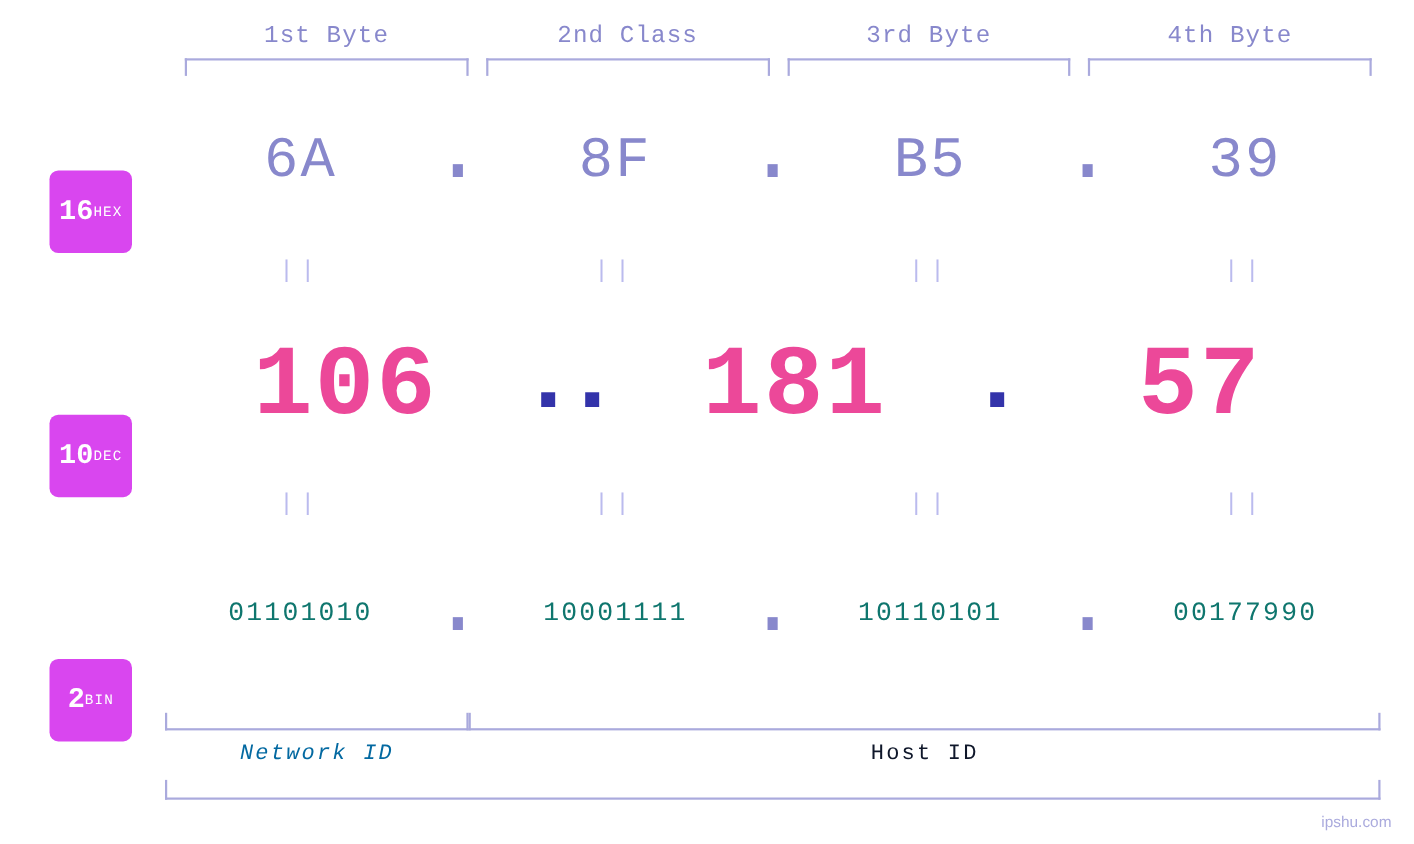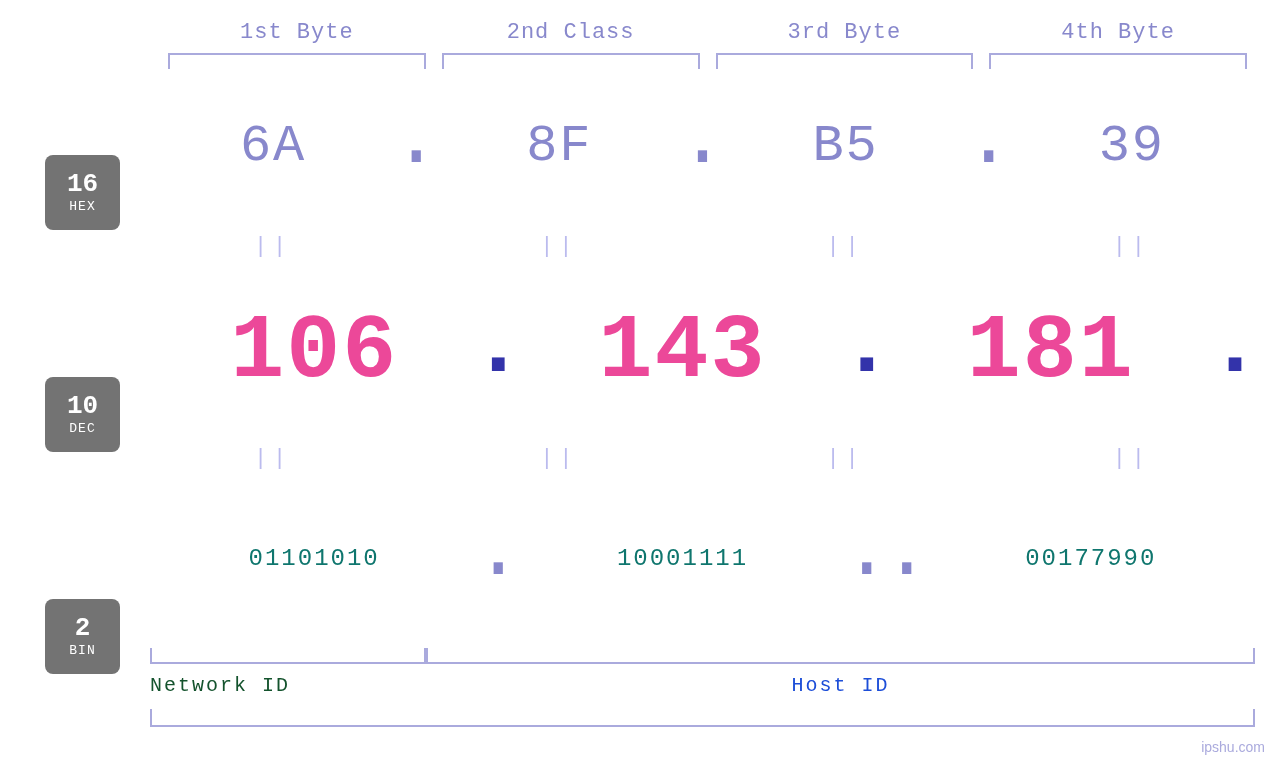--- a/index.html
+++ b/index.html
@@ -74,24 +74,24 @@
       flex-direction: column;
       justify-content: space-around;
       width: 120px;
       padding-right: 15px;
       align-items: center;
     }
 
     .badge {
       width: 75px;
       height: 75px;
-      background: #737373;
+      background: #d946ef;
       border-radius: 8px;
       display: flex;
-      flex-direction: column;
+      flex-direction: row;
       align-items: center;
       justify-content: center;
       color: white;
     }
 
     .badge-number {
       font-size: 26px;
       font-weight: bold;
       line-height: 1.1;
     }
@@ -207,30 +207,31 @@
       border-right: 2px solid #aaaadd;
     }
 
     .id-labels-row {
       display: flex;
       margin-top: 6px;
     }
 
     .network-id-label {
       width: 25%;
-      text-align: left;
-      color: #14532d;
+      text-align: center;
+      color: #0369a1;
       font-size: 20px;
       letter-spacing: 2px;
+      font-style: italic;
     }
 
     .host-id-label {
       flex: 1;
       text-align: center;
-      color: #1d4ed8;
+      color: #0f172a;
       font-size: 20px;
       letter-spacing: 2px;
     }
 
     
     .class-bracket-row {
       margin-top: 12px;
       height: 18px;
       border-bottom: 2px solid #aaaadd;
       border-left: 2px solid #aaaadd;
@@ -332,28 +333,28 @@
         <div class="double-bar">||</div>
         <div class="dot-spacer"></div>
         <div class="double-bar">||</div>
       </div>
 
       <div class="number-row">
         <div class="byte-cell">
           <span class="dec-value">106</span>
         </div>
         <div class="dot-cell" style="font-size:90px; color:#3333aa; font-weight:bold; padding-bottom:10px; display:flex; align-items:center; justify-content:center;">.</div>
-        <div class="byte-cell">
-          <span class="dec-value">143</span>
-        </div>
         <div class="dot-cell" style="font-size:90px; color:#3333aa; font-weight:bold; padding-bottom:10px; display:flex; align-items:center; justify-content:center;">.</div>
         <div class="byte-cell">
           <span class="dec-value">181</span>
         </div>
         <div class="dot-cell" style="font-size:90px; color:#3333aa; font-weight:bold; padding-bottom:10px; display:flex; align-items:center; justify-content:center;">.</div>
+        <div class="byte-cell">
+          <span class="dec-value">57</span>
+        </div>
       </div>
 
       <div class="separator-row">
         <div class="double-bar">||</div>
         <div class="dot-spacer"></div>
         <div class="double-bar">||</div>
         <div class="dot-spacer"></div>
         <div class="double-bar">||</div>
         <div class="dot-spacer"></div>
         <div class="double-bar">||</div>
@@ -361,20 +362,23 @@
 
       <div class="number-row">
         <div class="byte-cell">
           <span class="bin-value">01101010</span>
         </div>
         <div class="dot-cell dot-large">.</div>
         <div class="byte-cell">
           <span class="bin-value">10001111</span>
         </div>
         <div class="dot-cell dot-large">.</div>
+        <div class="byte-cell">
+          <span class="bin-value">10110101</span>
+        </div>
         <div class="dot-cell dot-large">.</div>
         <div class="byte-cell">
           <span class="bin-value">00177990</span>
         </div>
       </div>
 
       <div class="bottom-section">
 
         <div class="bracket-bottom-row">
           <div class="network-bracket"></div>

